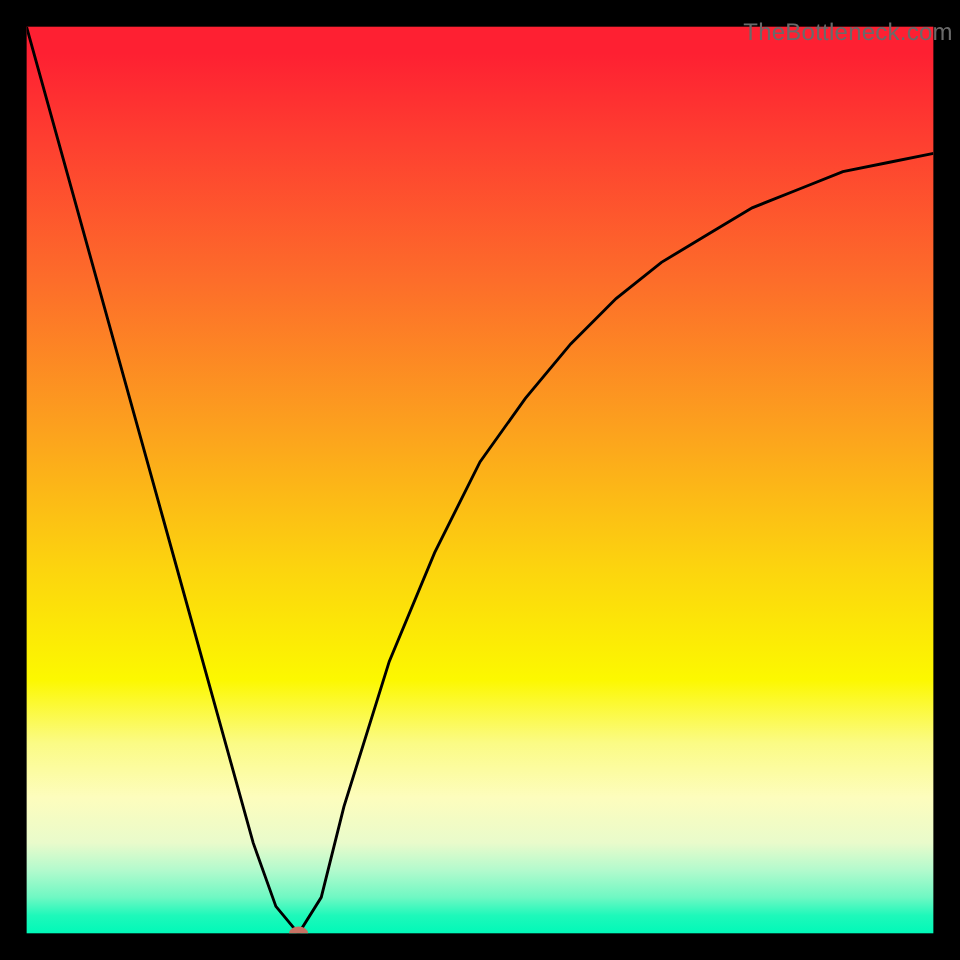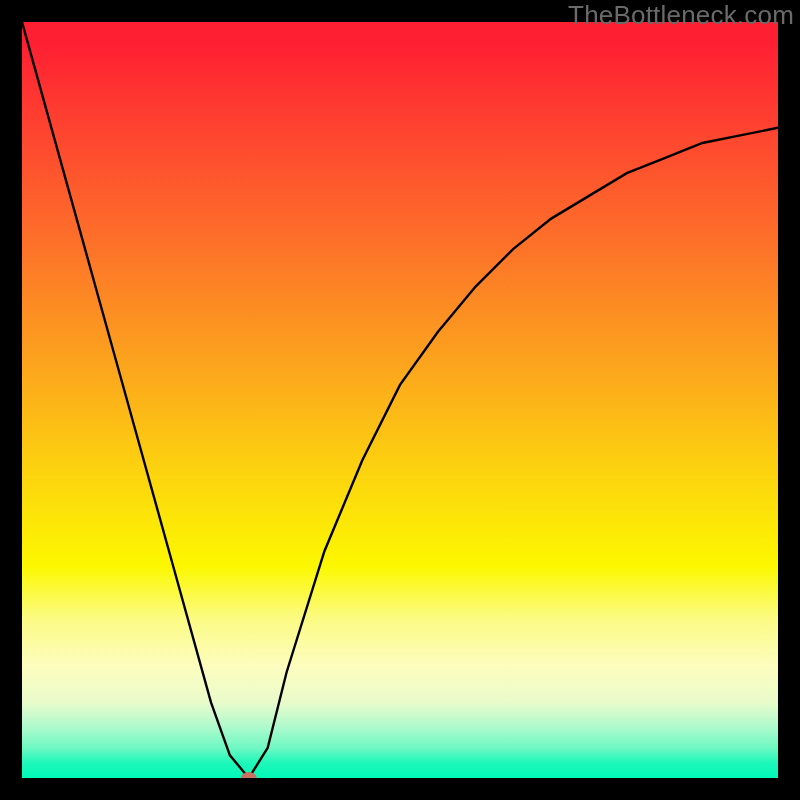--- a/index.html
+++ b/index.html
@@ -48,24 +48,24 @@
       );
   }
   svg.curve {
     position: absolute;
     inset: 0;
     width: 100%;
     height: 100%;
   }
   .watermark {
     position: absolute;
-    top: 0px;
+    top: 16px;
     right: 6px;
     color: #6a6a6a;
-    font-size: 26px;
+    font-size: 20px;
     letter-spacing: 0.2px;
     font-weight: 500;
     user-select: none;
   }
 </style>
 </head>
 <body>
 
 <div class="frame">
 

